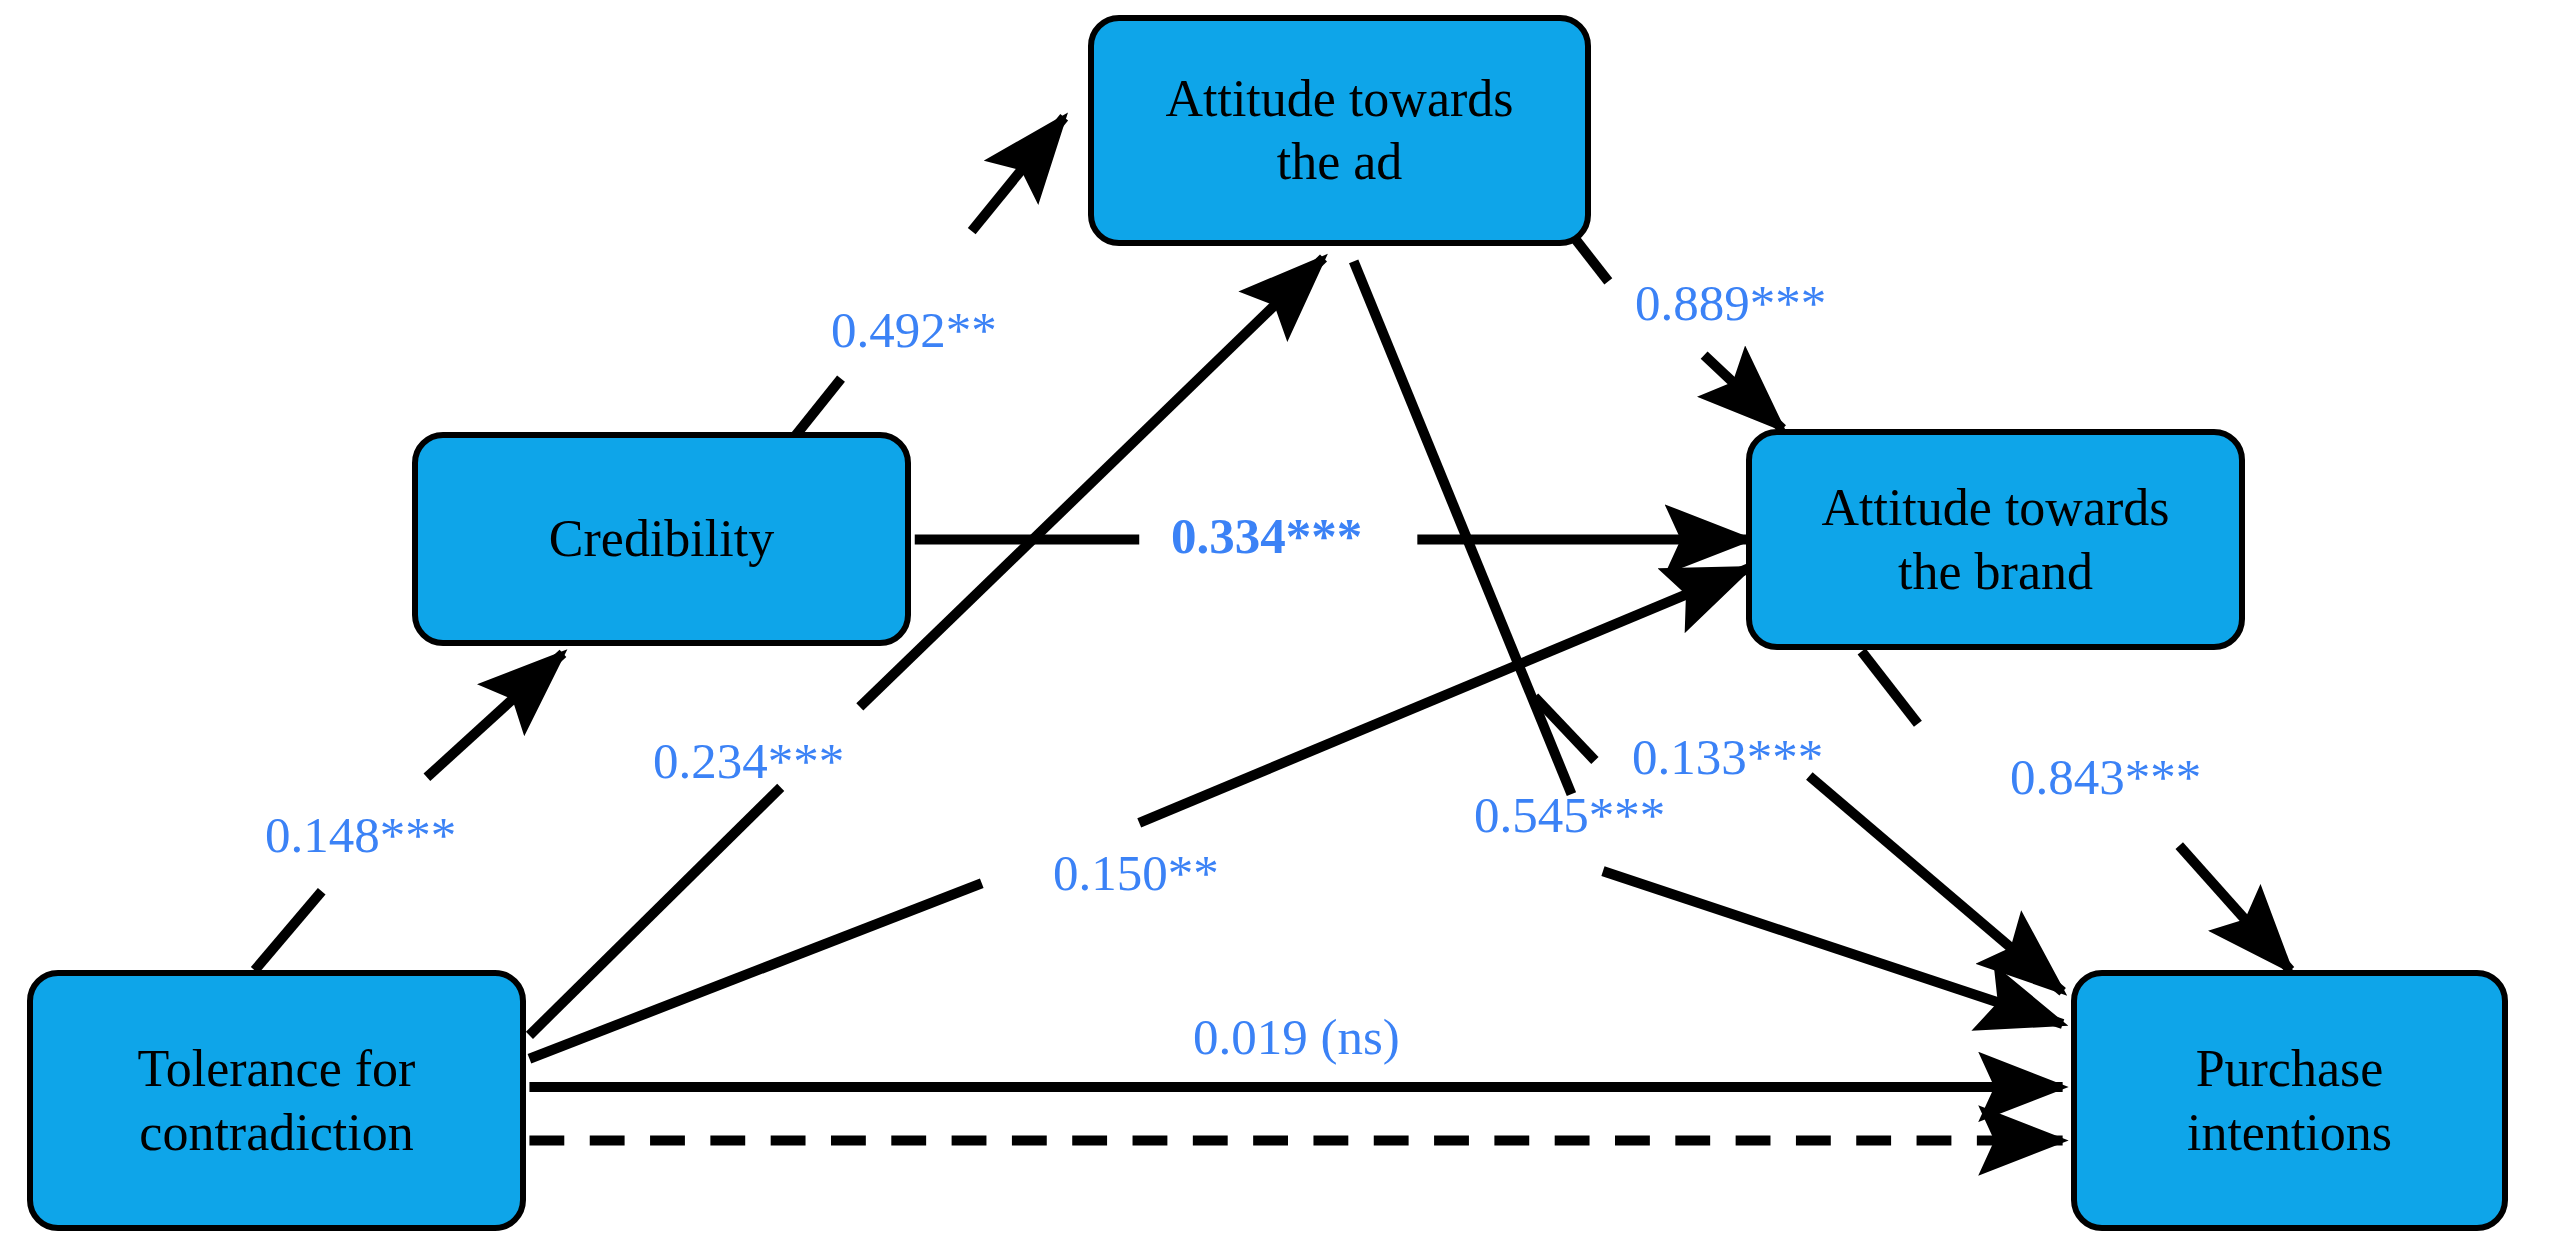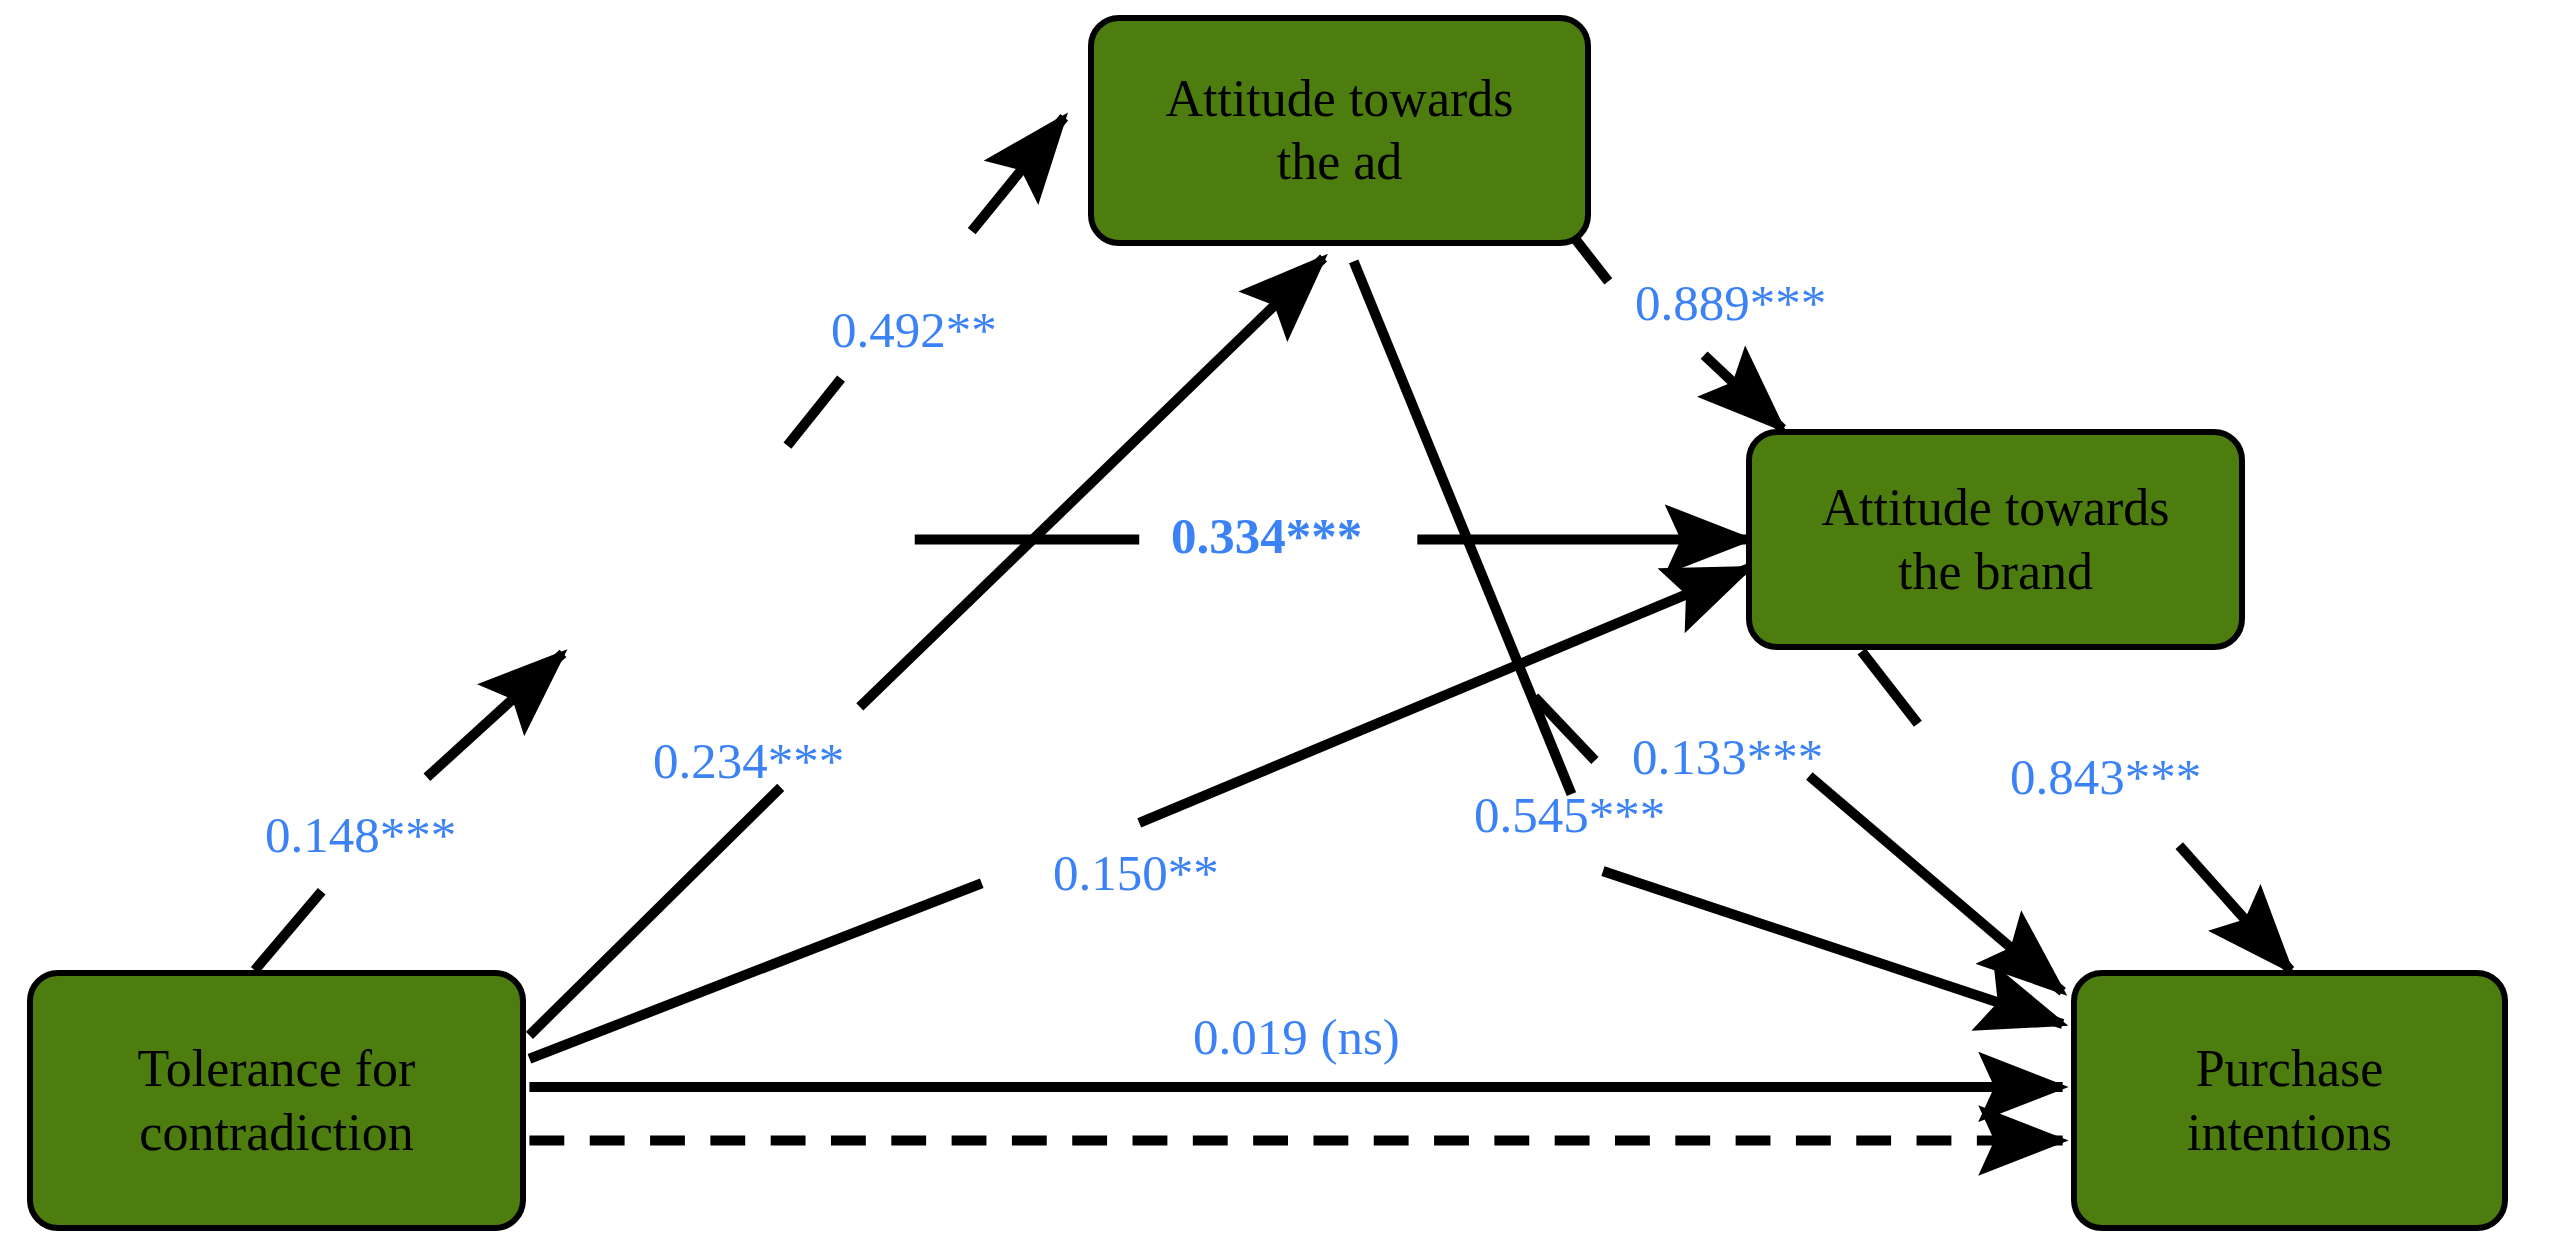--- a/index.html
+++ b/index.html
@@ -4,21 +4,21 @@
 <title>Structural model diagram</title>
 <style>
   html,body{margin:0;padding:0;background:#ffffff;}
   body{font-family:"Liberation Serif","DejaVu Serif",serif;color:#000;}
   #stage{position:relative;width:2576px;height:1235px;background:#fff;overflow:hidden;}
   #svg-layer{position:absolute;left:0;top:0;width:2576px;height:1235px;}
   .node{
     position:absolute;
     border:6px solid #000;
     border-radius:31px;
-    background:#4d7c0f;
+    background:#0ea5e9;
     box-sizing:border-box;
     display:flex;
     align-items:center;
     justify-content:center;
     text-align:center;
     z-index:5;
   }
   .node-label{
     font-size:52px;
     line-height:1.22;
@@ -83,20 +83,23 @@
 
       <line x1="790" y1="1702" x2="3078" y2="1702" stroke-dasharray="52 38" marker-end="url(#ah)"></line>
     </g>
   </svg>
 
   <div class="node" style="left:1088px;top:14.7px;width:503px;height:231px;">
     <span class="node-label">Attitude towards
 the ad</span>
   </div>
 
+  <div class="node" style="left:412px;top:432px;width:499px;height:214px;">
+    <span class="node-label">Credibility</span>
+  </div>
 
   <div class="node" style="left:1746px;top:429px;width:499px;height:221px;">
     <span class="node-label">Attitude towards
 the brand</span>
   </div>
 
   <div class="node" style="left:27px;top:970px;width:499px;height:261px;">
     <span class="node-label">Tolerance for
 contradiction</span>
   </div>

